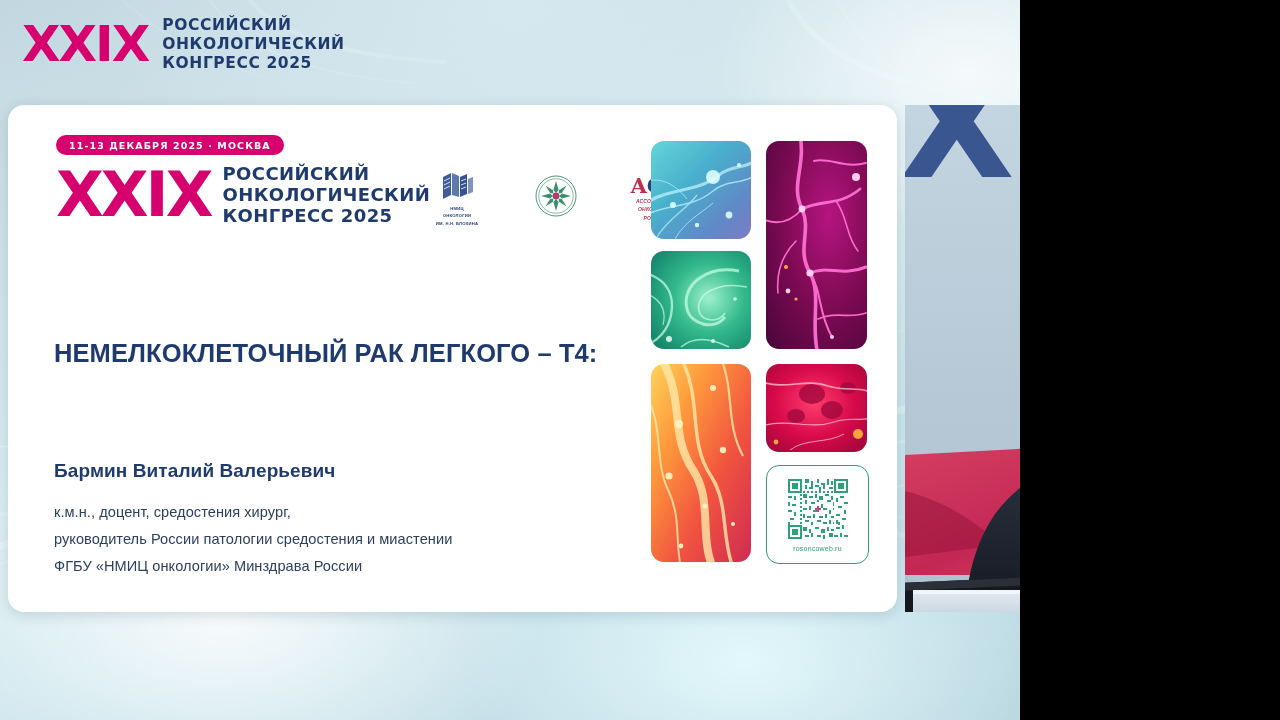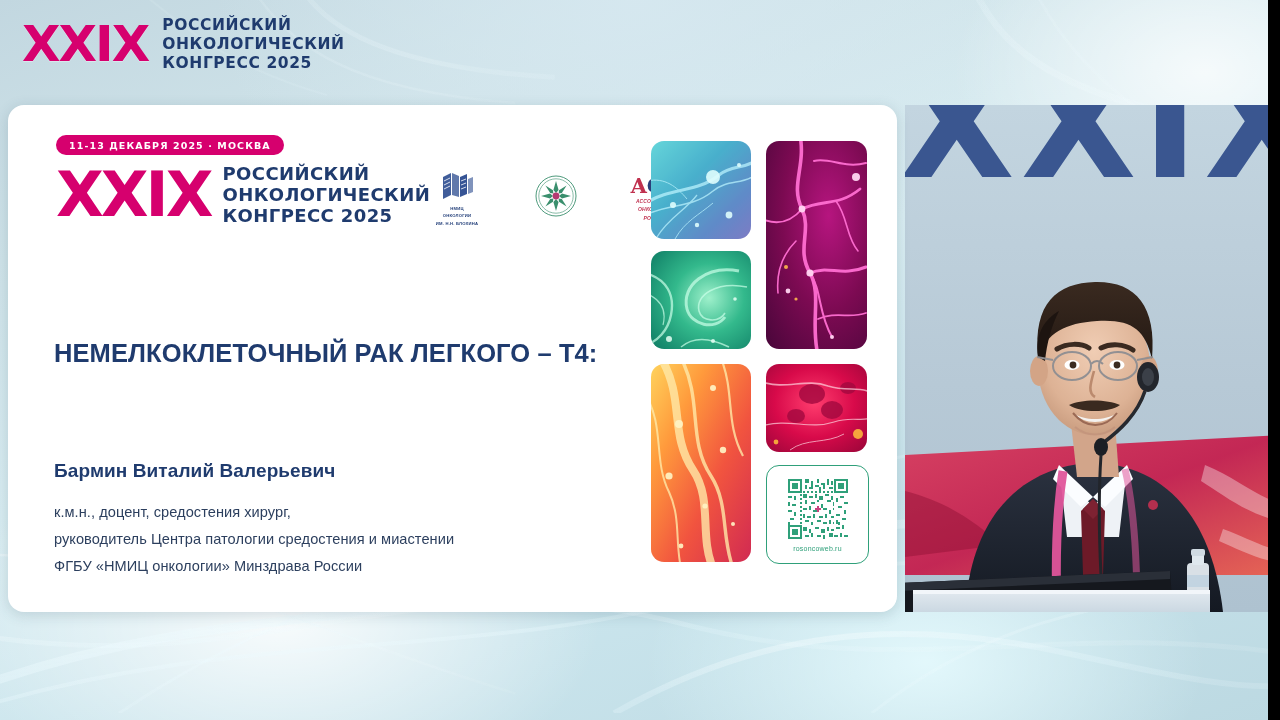--- a/index.html
+++ b/index.html
@@ -10,21 +10,21 @@
   body {
     width: 1280px;
     height: 720px;
     overflow: hidden;
     font-family: "Liberation Sans", sans-serif;
   }
 
   
   #stage {
     position: relative;
-    width: 1268px;
+    width: 1020px;
     height: 720px;
     overflow: hidden;
     background: #cfe4ea;
   }
 
   
   .bg-base {
     position: absolute;
     inset: 0;
     background:
@@ -345,21 +345,21 @@
       </div>
     </div>
 
     <div id="slide-title">
       <div>НЕМЕЛКОКЛЕТОЧНЫЙ РАК ЛЕГКОГО – Т4:</div>
     </div>
 
     <div id="speaker">
       <div class="name">Бармин Виталий Валерьевич</div>
       <div class="aff-line">к.м.н., доцент, средостения хирург,</div>
-      <div class="aff-line">руководитель Центра патологии средостения и миастении</div>
+      <div class="aff-line">руководитель России патологии средостения и миастении</div>
       <div class="aff-line">ФГБУ «НМИЦ онкологии» Минздрава России</div>
     </div>
 
     <div id="collage">
 
       <div class="tile" id="tile-neuro">
         <svg class="fill" viewBox="0 0 100 98" preserveAspectRatio="none">
           <defs>
             <linearGradient id="gTeal" x1="0" y1="0" x2="1" y2="1">
               <stop offset="0%" stop-color="#5fd3d8"></stop>

